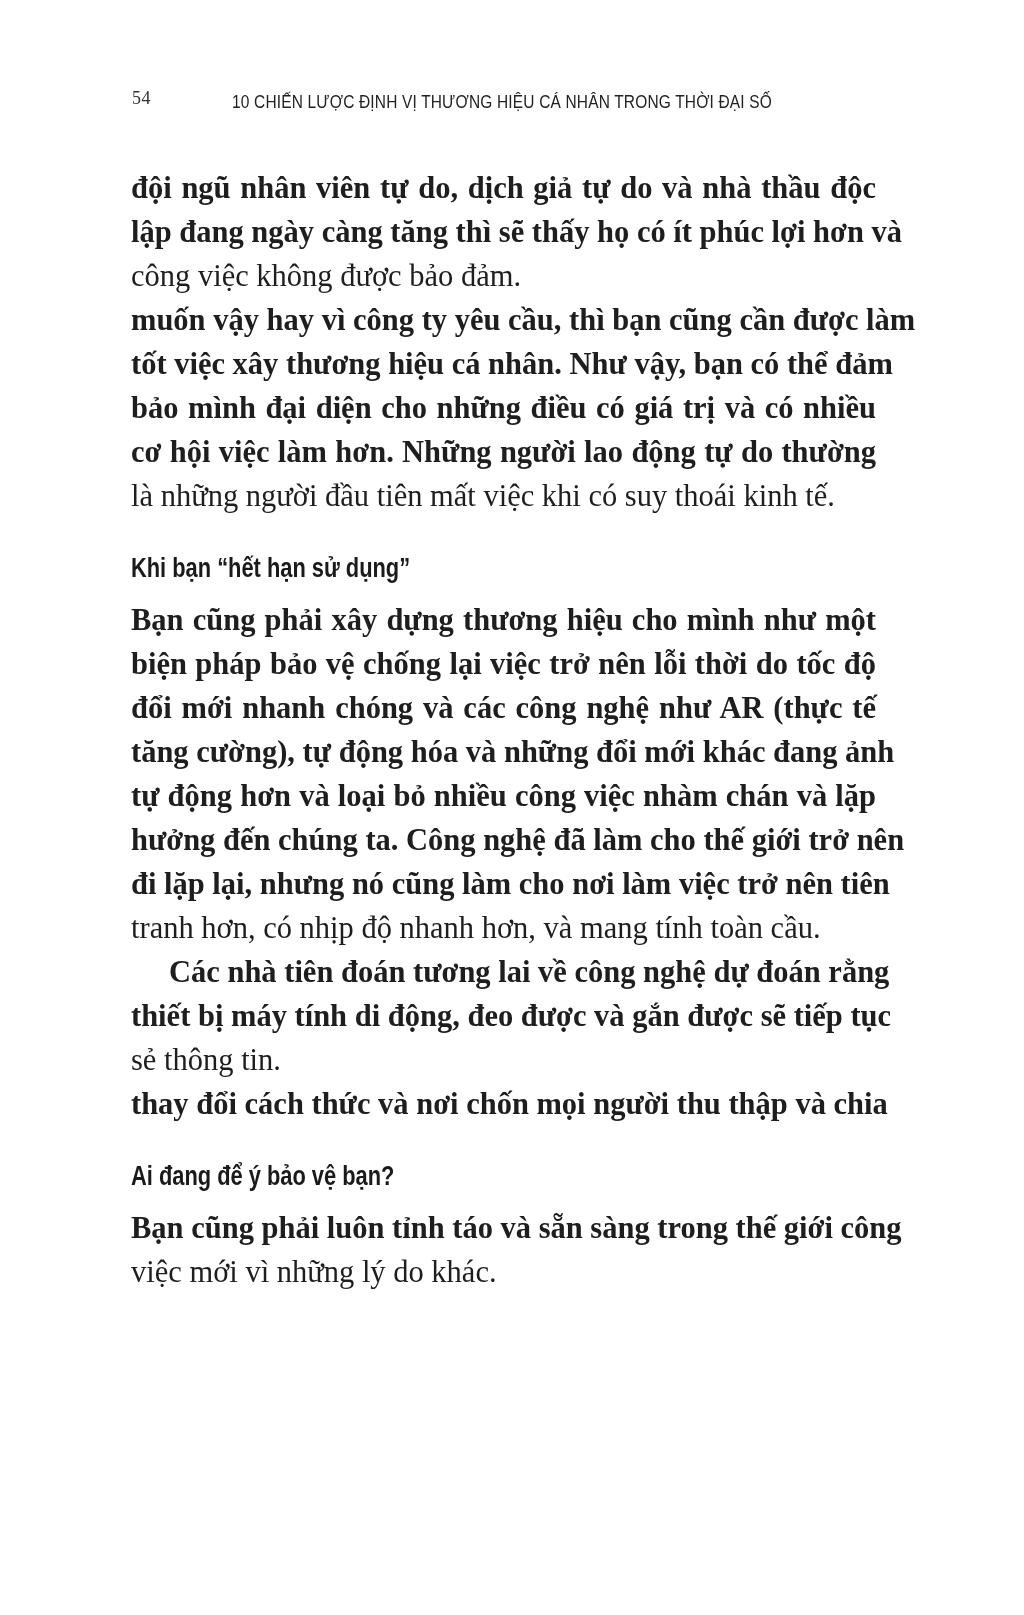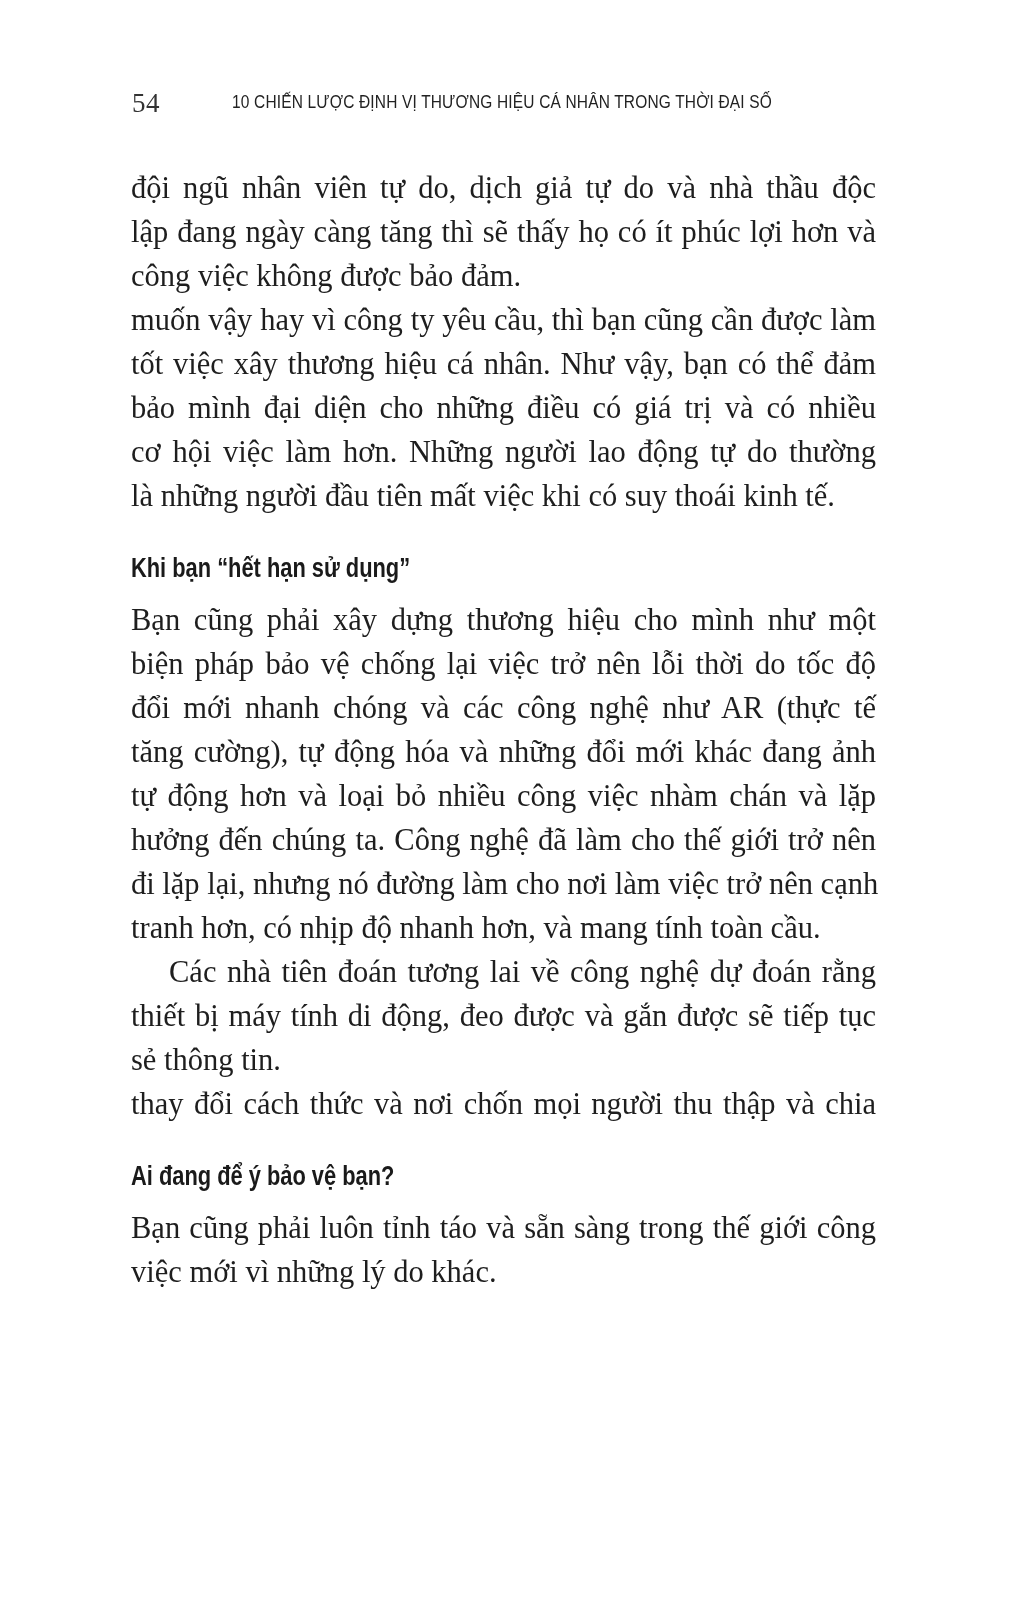--- a/index.html
+++ b/index.html
@@ -26,21 +26,21 @@
       top: 86px;
       left: 132px;
       width: 740px;
       height: 36px;
     }
     .page-number {
       position: absolute;
       left: 0;
       top: 2px;
       font-family: "Liberation Serif", serif;
-      font-size: 27px;
+      font-size: 18px;
       color: #333;
       letter-spacing: 0.5px;
     }
     .running-title {
       position: absolute;
       left: 100px;
       top: 6px;
       font-family: "Liberation Sans", sans-serif;
       font-size: 18px;
       font-weight: normal;
@@ -60,20 +60,21 @@
       font-family: "Liberation Serif", serif;
       font-size: 30.5px;
       line-height: 44px;
       height: 44px;
       white-space: nowrap;
       color: #1e1e1e;
     }
     .line.justify {
       text-align: justify;
       text-align-last: justify;
+      font-weight: bold;
     }
     .line.indent {
       padding-left: 38px;
     }
     .heading {
       font-family: "Liberation Sans", sans-serif;
       font-weight: bold;
       font-size: 28px;
       line-height: 44px;
       height: 44px;
@@ -116,21 +117,21 @@
     <div>
       <div class="heading">Khi bạn “hết hạn sử dụng”</div>
       <div class="gap-after-heading"></div>
       <div>
         <div class="line justify">Bạn cũng phải xây dựng thương hiệu cho mình như một</div>
         <div class="line justify">biện pháp bảo vệ chống lại việc trở nên lỗi thời do tốc độ</div>
         <div class="line justify">đổi mới nhanh chóng và các công nghệ như AR (thực tế</div>
         <div class="line justify">tăng cường), tự động hóa và những đổi mới khác đang ảnh</div>
         <div class="line justify">tự động hơn và loại bỏ nhiều công việc nhàm chán và lặp</div>
         <div class="line justify">hưởng đến chúng ta. Công nghệ đã làm cho thế giới trở nên</div>
-        <div class="line justify">đi lặp lại, nhưng nó đường làm cho nơi làm việc trở nên cạnh</div>
+        <div class="line justify">đi lặp lại, nhưng nó cũng làm cho nơi làm việc trở nên tiên</div>
         <div class="line">tranh hơn, có nhịp độ nhanh hơn, và mang tính toàn cầu.</div>
       </div>
       <div>
         <div class="line justify indent">Các nhà tiên đoán tương lai về công nghệ dự đoán rằng</div>
         <div class="line justify">thiết bị máy tính di động, đeo được và gắn được sẽ tiếp tục</div>
         <div class="line">sẻ thông tin.</div>
         <div class="line justify">thay đổi cách thức và nơi chốn mọi người thu thập và chia</div>
       </div>
     </div>
 

